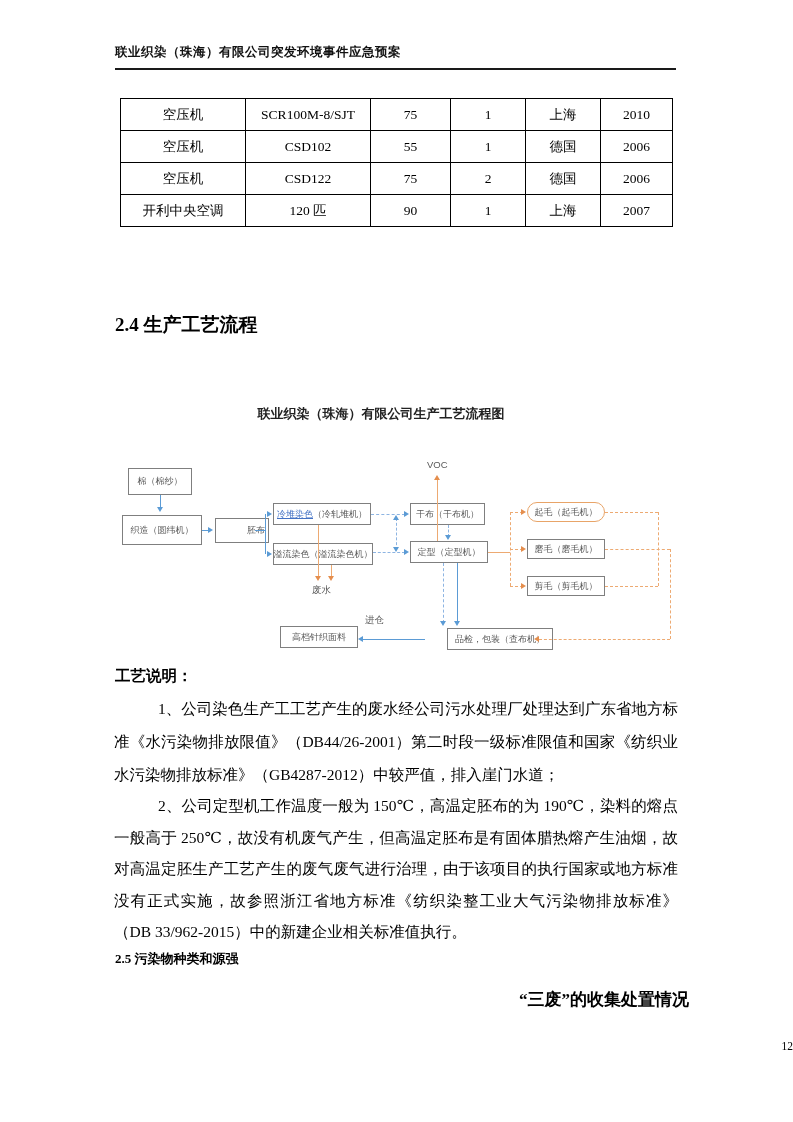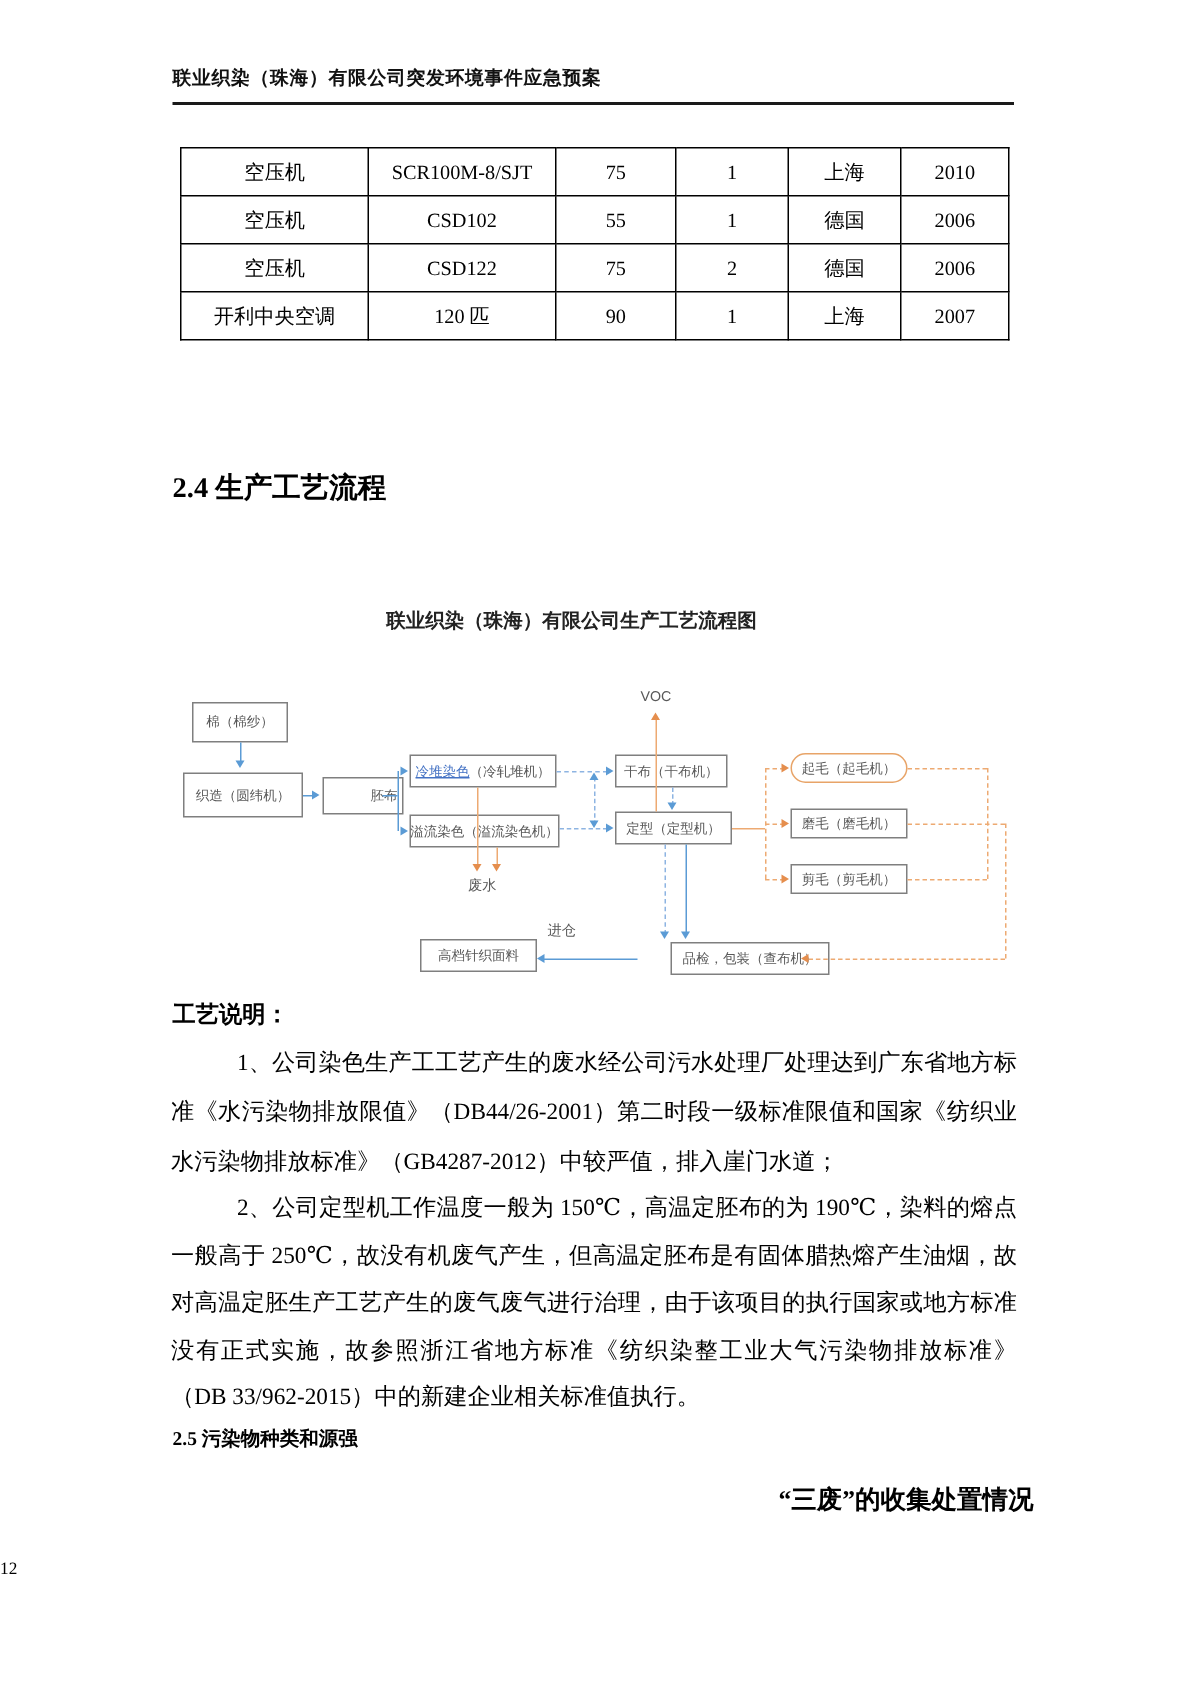--- a/index.html
+++ b/index.html
@@ -63,21 +63,21 @@
   .ar-left-orange { border-top:3.5px solid transparent; border-bottom:3.5px solid transparent; border-right:5px solid #e58e4d; }
 
   
   .notes-head { position:absolute; left:115px; top:666px; font-size:15.5px; font-weight:bold; color:#000; }
   .para { position:absolute; left:114px; width:564px; font-size:15.5px; line-height:33px;
           text-align:justify; text-indent:44px; color:#000; }
   .para.p1 { top:692px; }
   .para.p2 { top:790px; line-height:31.5px; }
   .subtitle { position:absolute; left:127px; top:988px; width:562px; text-align:right;
               font-size:17px; font-weight:bold; color:#000; }
-  .pageno { position:absolute; left:0; top:1040px; width:793px; text-align:left;
+  .pageno { position:absolute; left:0; top:1040px; width:793px; text-align:right;
             font-size:11.5px; color:#000; }
 </style>
 </head>
 <body>
 
 <div class="doc-header">联业织染（珠海）有限公司突发环境事件应急预案</div>
 
 <table class="equip">
   <colgroup>
     <col style="width:125px">

